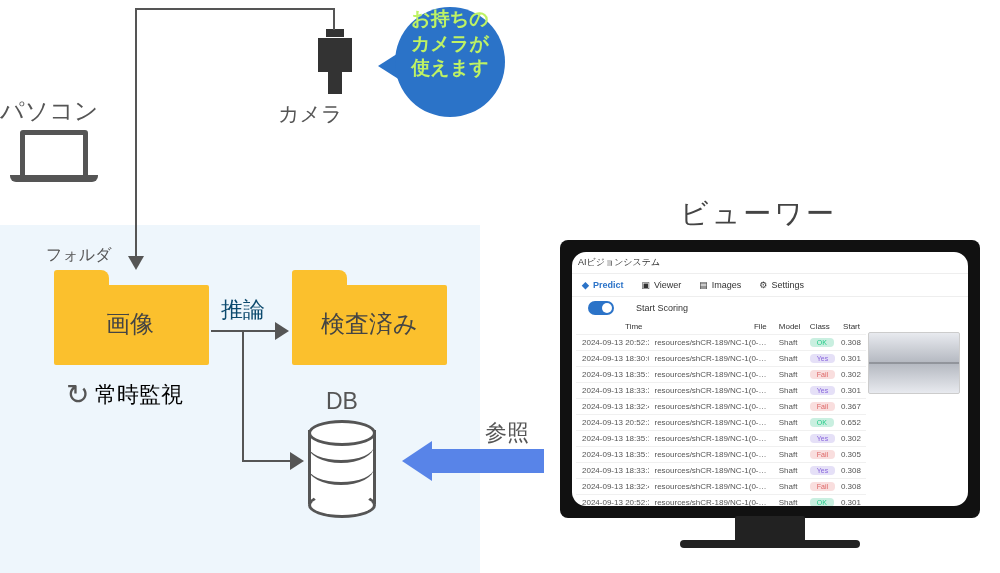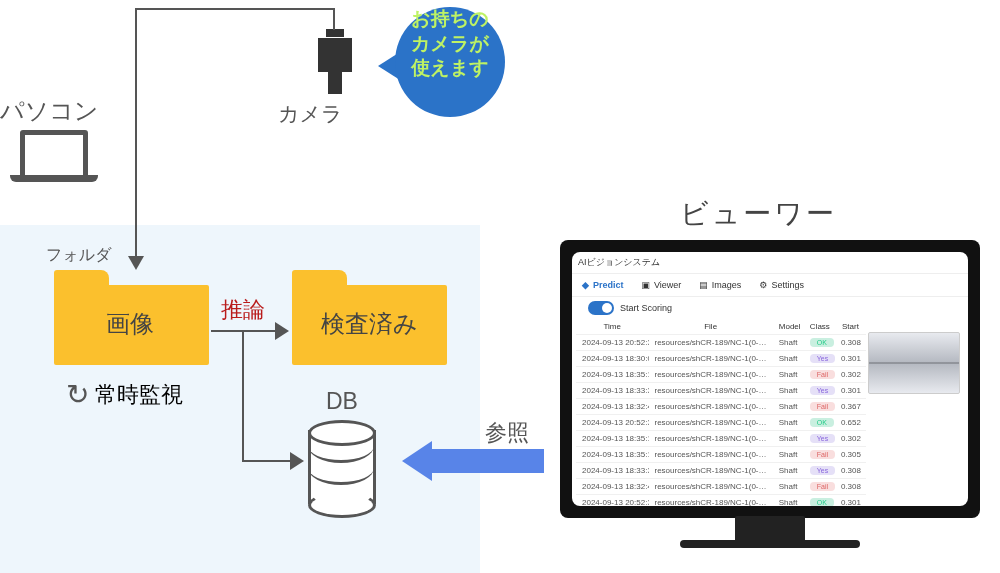--- a/index.html
+++ b/index.html
@@ -7,32 +7,32 @@
   .folder-body{background:#fbc02d;border-radius:2px}
   .folder-tab{background:#fbc02d;border-radius:3px 8px 0 0}
   .laptop-scr{border:5px solid #555;border-radius:3px}
   .laptop-base{height:7px;background:#555;border-radius:0 0 6px 6px}
   .arrowhead{width:0;height:0}
   .cam-body{background:#333}
   .cam-lens{background:#333}
   .bubble{background:#2b73c8;color:#bef264;border-radius:50%;display:flex;align-items:flex-start;justify-content:center;text-align:center;font-weight:bold;font-size:19px;line-height:1.3}
   .bubble-tail{width:0;height:0;border-top:14px solid transparent;border-bottom:14px solid transparent;border-right:22px solid #2b73c8}
   .monitor{background:#111;border-radius:8px;padding:12px}
-  .monitor-inner{background:#fff;width:100%;height:100%;border-radius:8px;position:relative;overflow:hidden}
+  .monitor-inner{background:#fff;width:100%;height:100%;border-radius:14px;position:relative;overflow:hidden}
   .monitor-stand{background:#222;width:70px;height:28px;border-radius:2px}
   .monitor-foot{background:#222;height:8px;border-radius:100px}
   .app-title{font-size:9px;padding:4px 6px;color:#333;border-bottom:1px solid #eee}
   .tabs{display:flex;gap:18px;padding:6px 10px;font-size:9px;color:#333;border-bottom:1px solid #eee;align-items:center}
   .tab{display:flex;align-items:center;gap:4px}
   .tab.active{color:#2b73c8;font-weight:bold}
   .toggle{width:26px;height:14px;background:#2b73c8;border-radius:8px;position:relative;margin-left:8px}
   .toggle:after{content:"";position:absolute;width:10px;height:10px;background:#fff;border-radius:50%;top:2px;right:2px}
-  .start{font-size:9px;padding:4px 8px;color:#333;display:flex;align-items:center;gap:6px}
+  .start{font-size:9px;padding:4px 8px;color:#333;display:flex;align-items:center;gap:22px}
   .tbl{font-size:8px;width:100%;border-collapse:collapse}
-  .tbl th{text-align:center;padding:3px 6px;color:#333;font-weight:normal}
+  .tbl th{text-align:right;padding:3px 6px;color:#333;font-weight:normal}
   .tbl td{padding:3px 6px;border-top:1px solid #f0f0f0;color:#555;white-space:nowrap}
   .badge{display:inline-block;padding:1px 7px;border-radius:4px;font-size:7px}
   .b-ok{background:#c9efe0;color:#2c8}
   .b-yes{background:#e5e0f7;color:#86d}
   .b-fail{background:#f9dede;color:#d66}
   .prev{position:absolute;right:8px;top:80px;width:90px;height:60px;background:linear-gradient(180deg,#e8eaef 0%,#b6bac2 48%,#777a80 50%,#b6bac2 52%,#e8eaef 100%);border:1px solid #ccc;border-radius:2px}
   .db-ell{border:3px solid #555;border-radius:50%;background:#fff}
   .db-side{border-left:3px solid #555;border-right:3px solid #555;background:#fff}
   .db-band{border-bottom:3px solid #555;border-radius:0 0 50% 50%/0 0 100% 100%}
   .bluebox{background:#eef6fc}
@@ -64,21 +64,21 @@
 <div class="l" style="left:333px;top:8px;width:2px;height:22px;background:#555"></div>
 <div class="l" style="left:135px;top:8px;width:2px;height:250px;background:#555"></div>
 <div class="l arrowhead" style="left:128px;top:256px;border-left:8px solid transparent;border-right:8px solid transparent;border-top:14px solid #555"></div>
 
 <div class="l" style="left:46px;top:245px;font-size:16px;color:#555">フォルダ</div>
 
 <div class="l folder-tab" style="left:54px;top:270px;width:55px;height:18px"></div>
 <div class="l folder-body" style="left:54px;top:285px;width:155px;height:80px"></div>
 <div class="l" style="left:106px;top:308px;font-size:24px;color:#444">画像</div>
 
-<div class="l" style="left:221px;top:295px;font-size:22px;color:#b91c1c">推論</div>
+<div class="l" style="left:221px;top:295px;font-size:22px;color:#0c4a6e">推論</div>
 
 <div class="l" style="left:211px;top:330px;width:65px;height:2px;background:#555"></div>
 <div class="l arrowhead" style="left:275px;top:322px;border-top:9px solid transparent;border-bottom:9px solid transparent;border-left:14px solid #555"></div>
 
 <div class="l" style="left:242px;top:330px;width:2px;height:130px;background:#555"></div>
 <div class="l" style="left:242px;top:460px;width:50px;height:2px;background:#555"></div>
 <div class="l arrowhead" style="left:290px;top:452px;border-top:9px solid transparent;border-bottom:9px solid transparent;border-left:14px solid #555"></div>
 
 <div class="l folder-tab" style="left:292px;top:270px;width:55px;height:18px"></div>
 <div class="l folder-body" style="left:292px;top:285px;width:155px;height:80px"></div>

